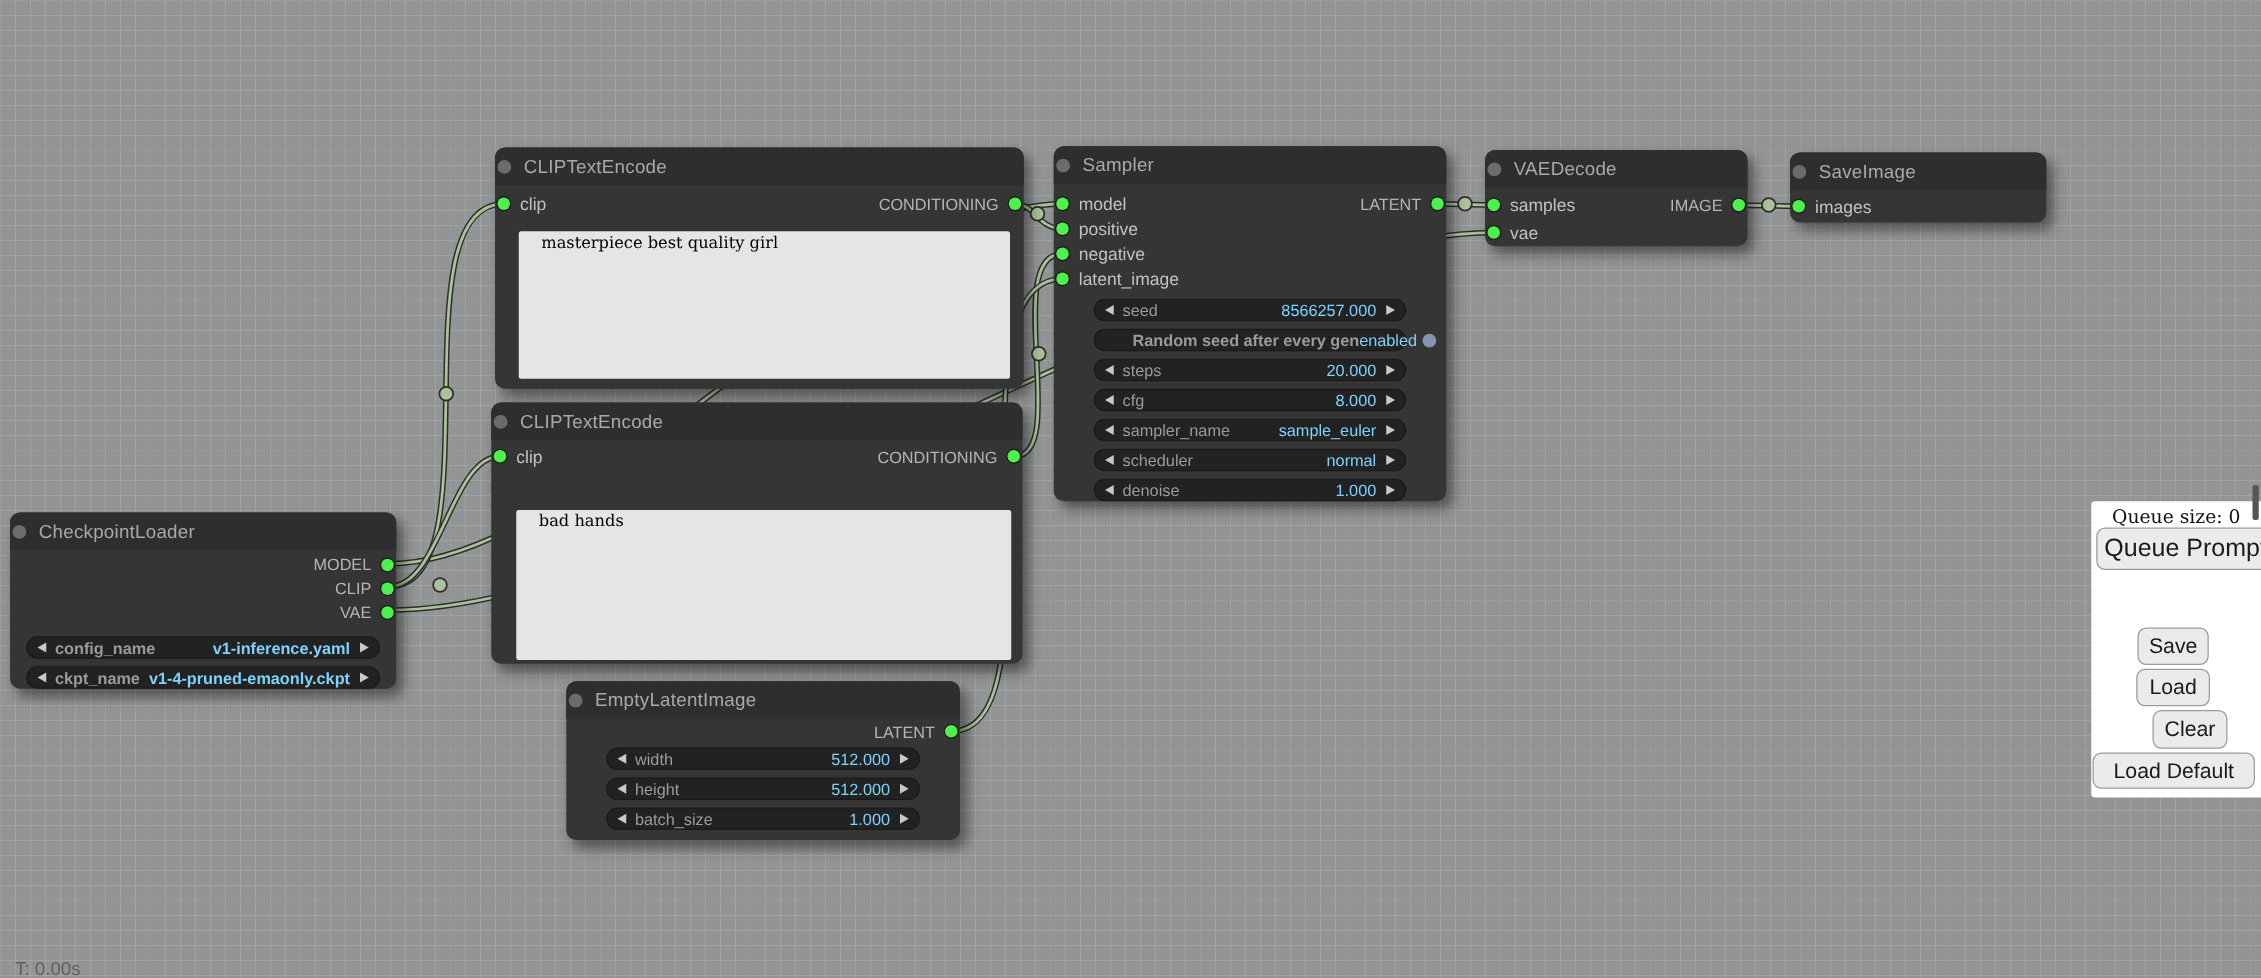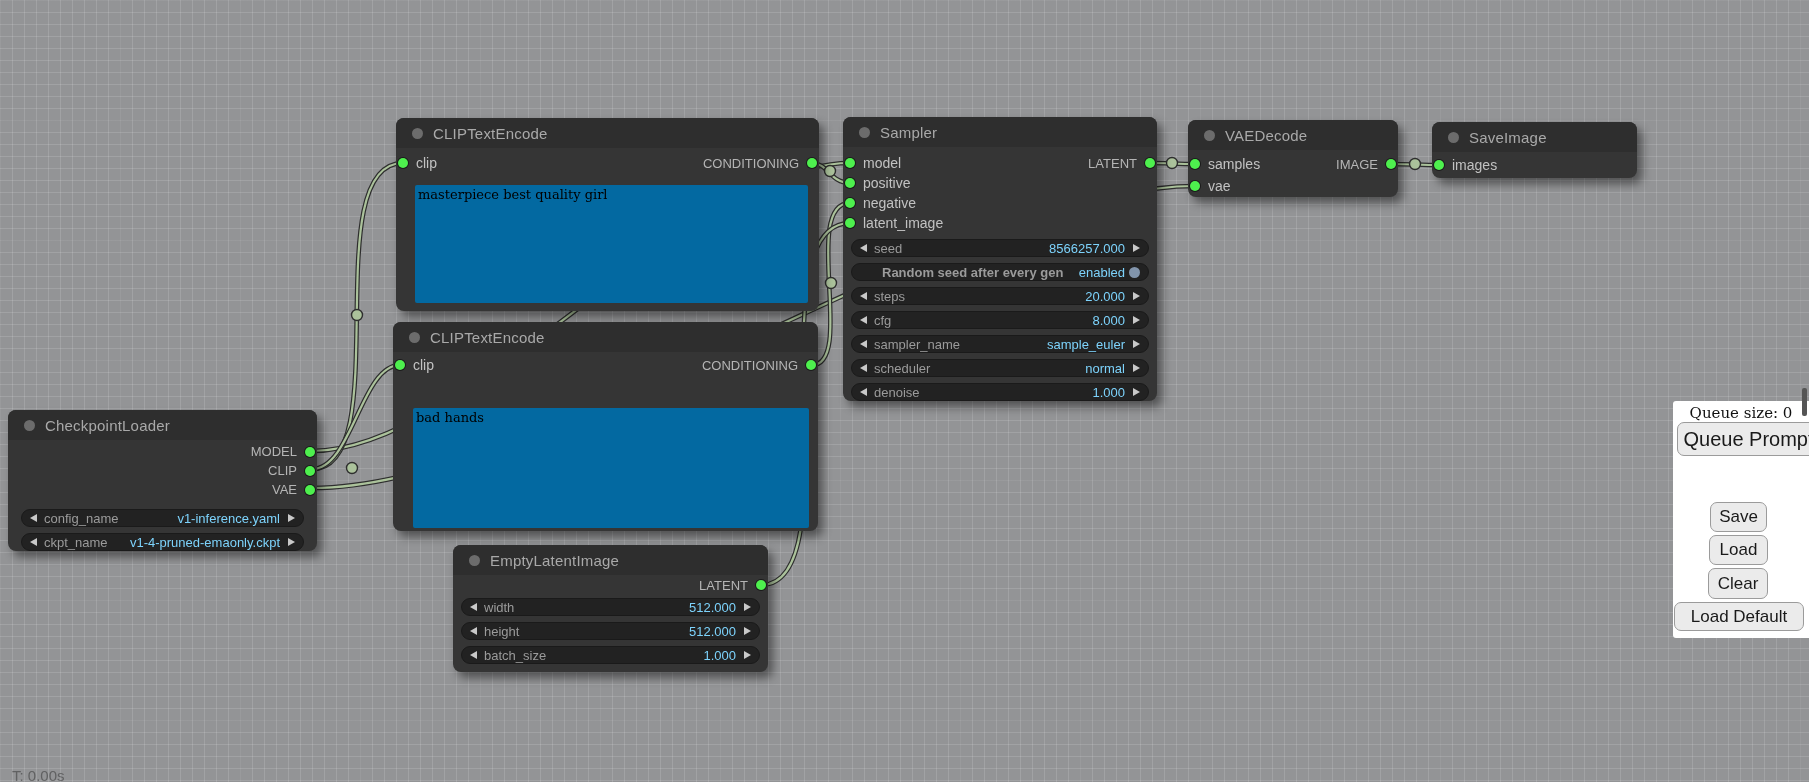--- a/index.html
+++ b/index.html
@@ -19,71 +19,71 @@
   .wire-fill{fill:none;stroke:#abc29b;stroke-width:2.2;}
   .link-dot{fill:#abc29b;stroke:#2e2e2e;stroke-width:1.4;}
 
   .node{
     position:absolute;z-index:2;background:#353535;border-radius:8px;
     box-shadow:5px 6px 10px rgba(0,0,0,0.45);
     color:#bdbdbd;box-sizing:border-box;
   }
   .node-title{
     height:30px;background:#2e2e2e;border-radius:8px 8px 0 0;
-    display:flex;align-items:center;padding-left:16px;gap:10px;
+    display:flex;align-items:center;padding-left:2px;gap:10px;
     font-size:15px;color:#a9a9a9;letter-spacing:0.2px;
   }
   .title-dot{width:11px;height:11px;border-radius:50%;background:#6c6c6c;flex:0 0 auto;}
   .row{position:relative;height:20px;}
   .row19{position:relative;height:19px;}
   .slot-in{position:absolute;left:0;top:0;height:100%;display:flex;align-items:center;gap:8px;padding-left:2px;}
   .slot-out{position:absolute;right:0;top:0;height:100%;display:flex;align-items:center;gap:8px;padding-right:2px;}
   .slot-label{font-size:14px;color:#c2c2c2;}
   .out-label{font-size:13px;color:#b5b5b5;}
   .conn{width:10px;height:10px;border-radius:50%;background:#4ef04e;box-shadow:0 0 0 1px rgba(0,0,0,0.5);flex:0 0 auto;}
 
-  .widgets{padding:0 8px;}
-  .widgets.cp{padding:4px 13px;}
+  .widgets{padding:0 32px;}
+  .widgets.cp{padding:4px 13px;font-weight:bold;}
   .widget{
     height:18px;border-radius:9px;background:#222222;border:1px solid #1a1a1a;
     box-sizing:border-box;display:flex;align-items:center;padding:0 8px;margin-bottom:6px;
     font-size:13px;
   }
   .tri{width:0;height:0;flex:0 0 auto;}
   .tri-l{border-top:4.5px solid transparent;border-bottom:4.5px solid transparent;border-right:7px solid #c9c9c9;}
   .tri-r{border-top:4.5px solid transparent;border-bottom:4.5px solid transparent;border-left:7px solid #c9c9c9;}
   .wlabel{color:#9b9b9b;margin-left:7px;white-space:nowrap;}
   .wvalue{margin-left:auto;margin-right:8px;color:#7dd3fc;white-space:nowrap;}
   .widget.toggle .wlabel{margin-left:22px;font-weight:bold;}
   .widget.toggle .wvalue{margin-right:4px;}
   .toggle-dot{width:11px;height:11px;border-radius:50%;background:#8295ac;flex:0 0 auto;}
 
   .prompt{
-    position:absolute;background:#0369a1;border:none;outline:none;resize:none;
+    position:absolute;background:#e5e5e5;border:none;outline:none;resize:none;
     font-family:"DejaVu Serif",serif;font-size:13px;color:#000;
-    padding:2px 3px;box-sizing:border-box;border-radius:2px;
+    padding:2px 18px;box-sizing:border-box;border-radius:2px;
   }
 
   #menu{
     position:absolute;left:1673px;top:401px;width:136px;height:237px;
     background:#ffffff;z-index:4;border-radius:3px 0 0 3px;
   }
   .queue-size{
     font-family:"DejaVu Serif",serif;font-size:15px;color:#111;
     text-align:center;margin-top:3px;white-space:nowrap;
   }
   .btn{
     position:absolute;background:#ebebeb;border:1px solid #9b9b9b;border-radius:7px;
     color:#1a1a1a;display:flex;align-items:center;justify-content:center;
     font-family:"Liberation Sans",sans-serif;cursor:pointer;white-space:nowrap;
   }
   #btn-queue{left:4px;top:21px;width:141px;height:32px;font-size:20px;}
   #btn-save{left:37px;top:101px;width:55px;height:28px;font-size:17px;}
   #btn-load{left:36px;top:134px;width:57px;height:28px;font-size:17px;}
-  #btn-clear{left:35px;top:167px;width:58px;height:29px;font-size:17px;}
+  #btn-clear{left:49px;top:167px;width:58px;height:29px;font-size:17px;}
   #btn-loaddefault{left:1px;top:201px;width:128px;height:27px;font-size:17px;}
 
   #scroll-thumb{position:absolute;left:1802px;top:388px;width:5px;height:28px;background:#555;border-radius:2px;z-index:5;}
   #timer{position:absolute;left:12px;top:767px;z-index:1;font-size:15px;color:rgba(45,45,45,0.5);}
 </style>
 </head>
 <body>
 
 <svg id="wires" width="1809" height="782">
   <g>

